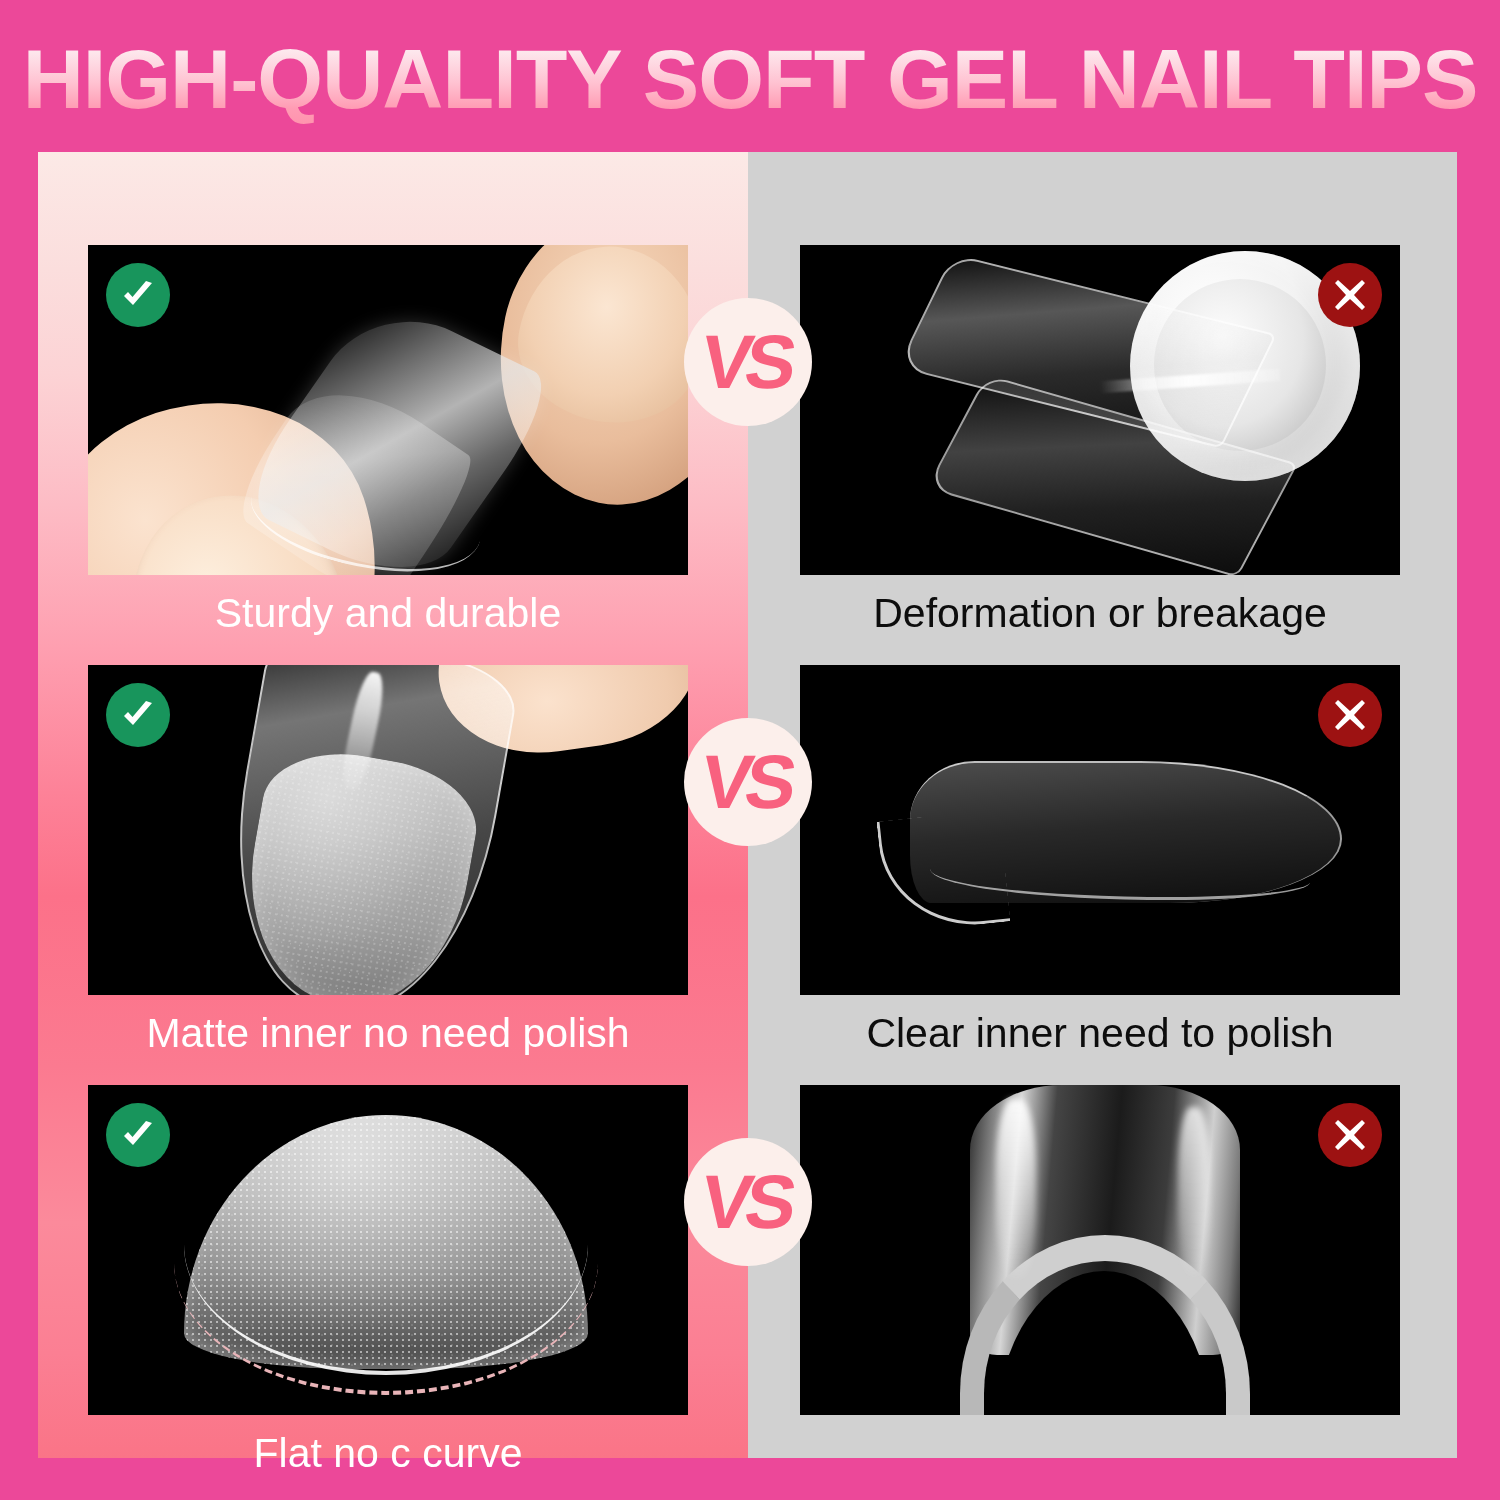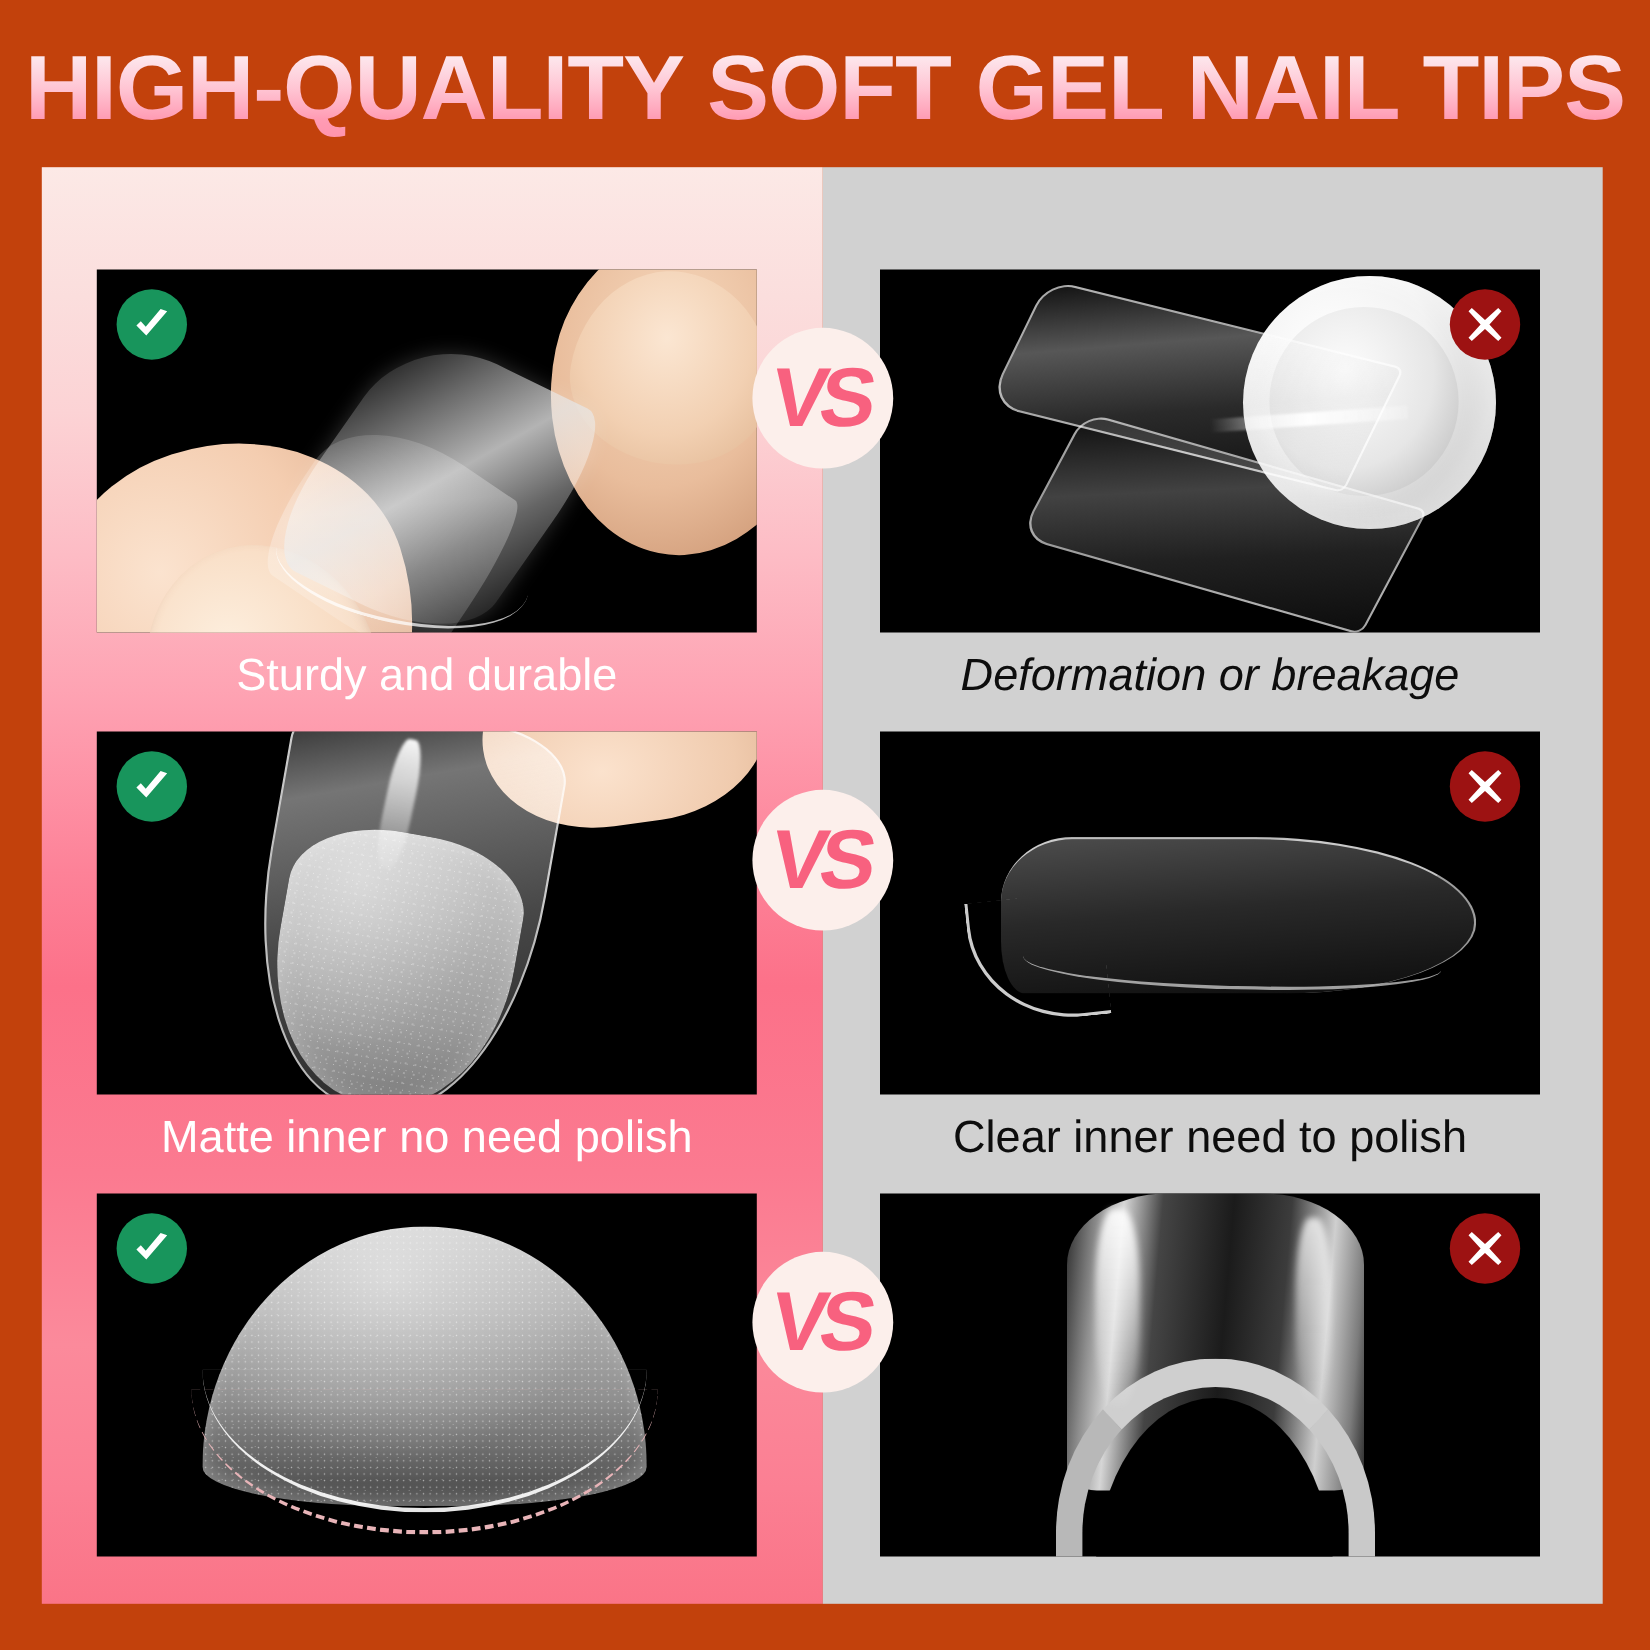--- a/index.html
+++ b/index.html
@@ -1,19 +1,19 @@
 <!DOCTYPE html>
 <html><head>
 <meta charset="utf-8">
 <title>High-Quality Soft Gel Nail Tips</title>
 <style>
   html,body{margin:0;padding:0;background:#000;}
   body{width:1500px;height:1500px;overflow:hidden;font-family:"Liberation Sans",sans-serif;}
 
-  #stage{position:relative;width:1500px;height:1500px;background:#c2410c;}
+  #stage{position:relative;width:1500px;height:1500px;background:#ec4899;}
 
   
   #title{
     position:absolute;left:0;top:30px;width:1500px;height:100px;
     text-align:center;
     font-family:"Liberation Sans",sans-serif;
     font-size:83px;
     font-weight:bold;
     letter-spacing:-1px;
     line-height:100px;
@@ -304,21 +304,21 @@
       </div>
       <div class="badge ok">
         <svg width="40" height="40" viewBox="0 0 40 40" aria-hidden="true">
           <path d="M6 21 L15 30 L34 8 L28 6 L14.5 22 L10 17 Z" fill="#ffffff"></path>
         </svg>
       </div>
     </div>
     <div class="caption">Sturdy and durable</div>
   </div>
 
-  <div class="cell cell-right" style="left:800px;top:197px;width:600px;height:420px;font-style:italic;">
+  <div class="cell cell-right" style="left:800px;top:197px;width:600px;height:420px;">
     <div class="photo">
       <div class="art">
         <div class="cap"></div>
         <div class="cap2"></div>
         <div class="brk-top"></div>
         <div class="brk-bot"></div>
         <div class="brk-flash"></div>
       </div>
       <div class="badge no">
         <svg width="38" height="38" viewBox="0 0 38 38" aria-hidden="true">
@@ -378,20 +378,21 @@
         <div class="d-grain"></div>
         <div class="d-rim"></div>
         <div class="d-dash"></div>
       </div>
       <div class="badge ok">
         <svg width="40" height="40" viewBox="0 0 40 40" aria-hidden="true">
           <path d="M6 21 L15 30 L34 8 L28 6 L14.5 22 L10 17 Z" fill="#ffffff"></path>
         </svg>
       </div>
     </div>
+    <div class="caption">Flat no c curve</div>
   </div>
 
   <div class="cell cell-right" style="left:800px;top:1037px;width:600px;height:420px;">
     <div class="photo">
       <div class="art">
         <div class="cc-body"></div>
         <div class="cc-arch"></div>
         <div class="cc-hole"></div>
         <div class="cc-gloss"></div>
         <div class="cc-gloss2"></div>

